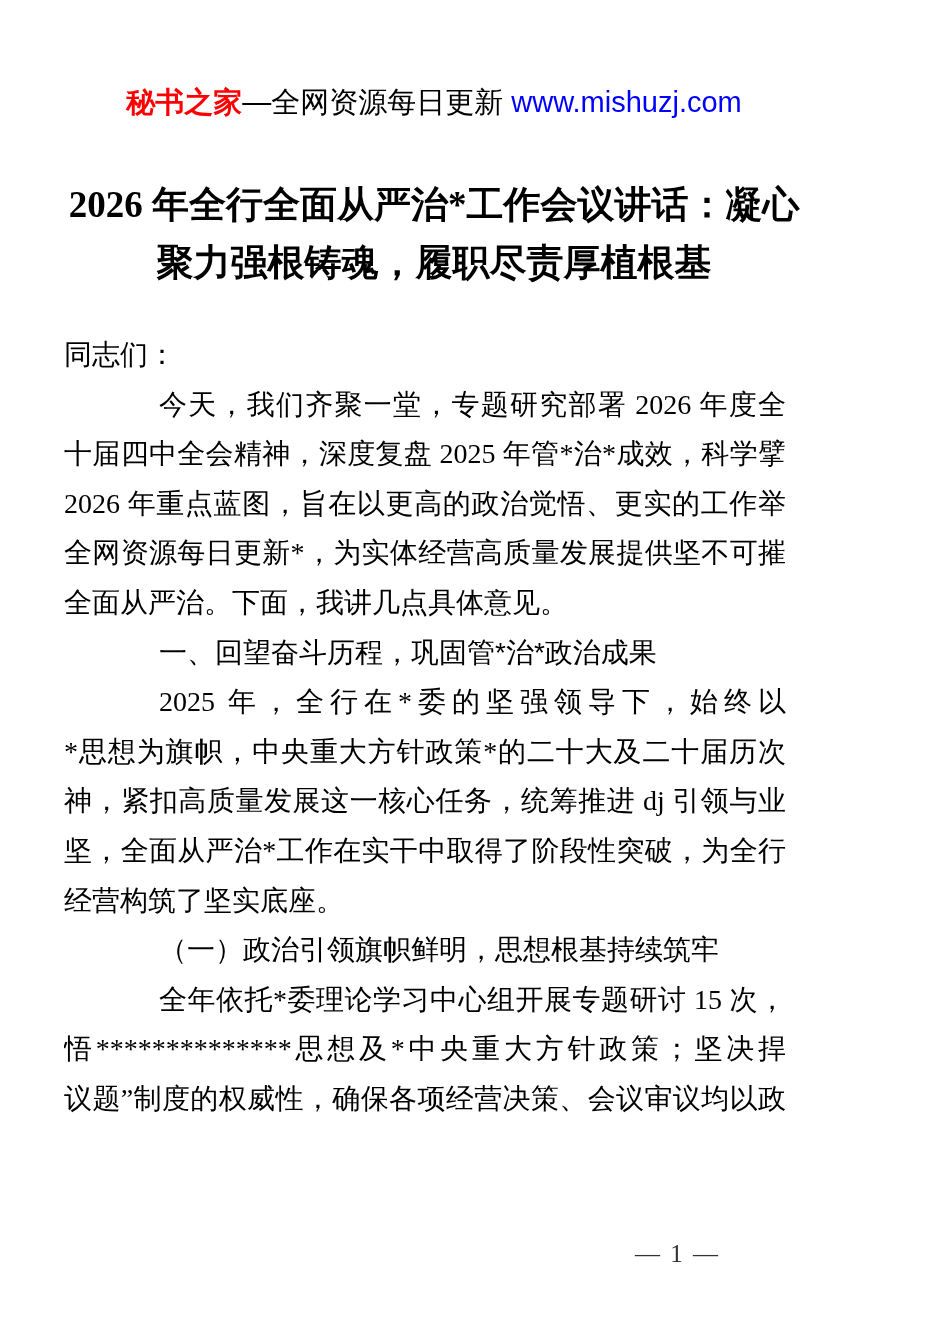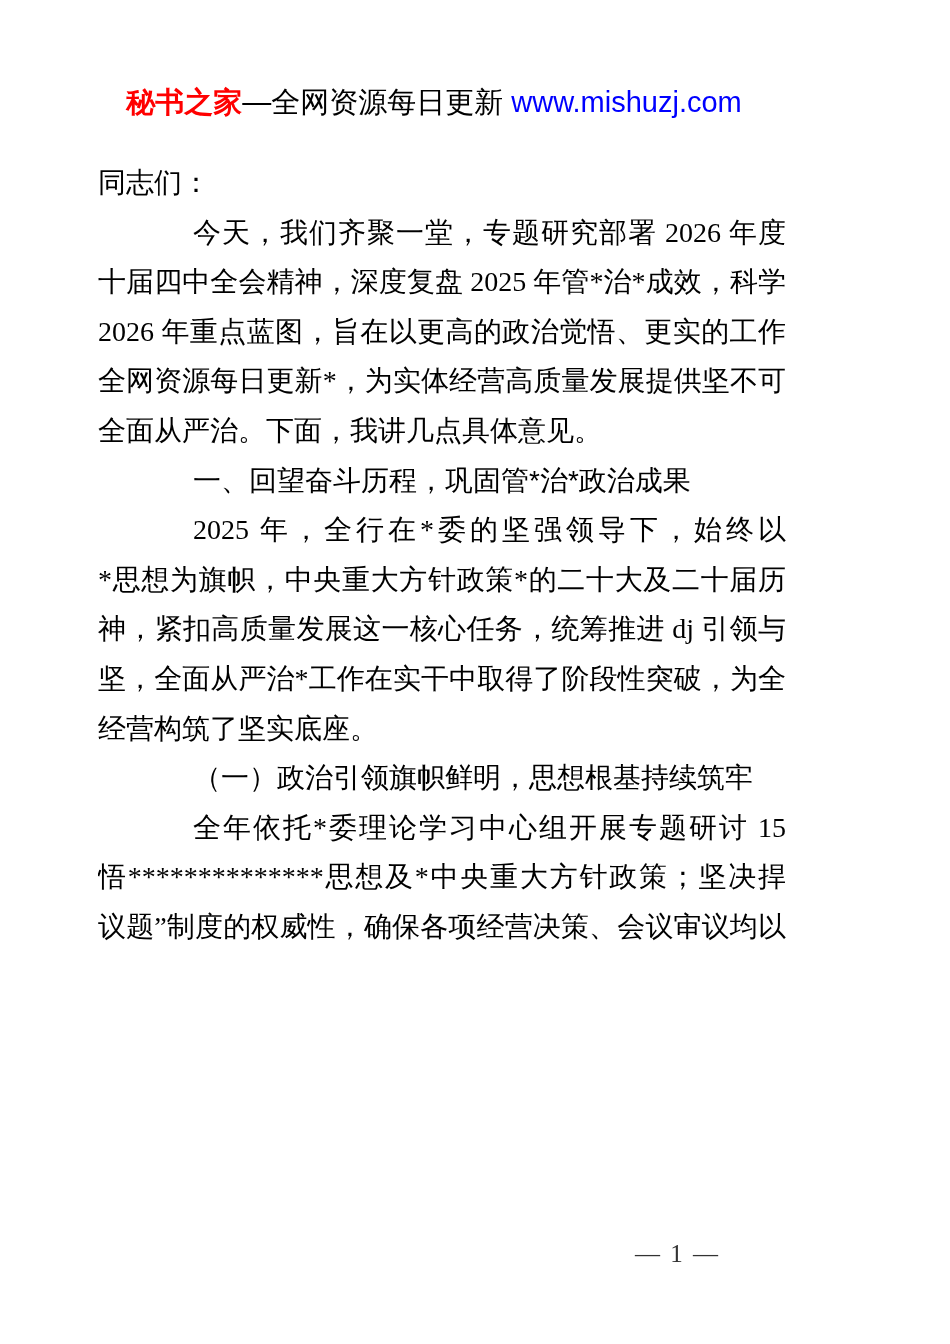--- a/index.html
+++ b/index.html
@@ -24,21 +24,21 @@
   .title {
     margin-top:56px;
     text-align:center;
     font-weight:700;
     font-size:37px;
     line-height:58px;
     font-family:"Liberation Serif", serif;
   }
   .title-line { display:block; white-space:nowrap; }
   .doc-body {
-    margin:38px 82px 0 98px; 
+    margin:38px 82px 0 64px; 
     font-size:28px;
     line-height:49.6px;
   }
   .line {
     height:49.6px;
     overflow:hidden;
     text-align:left;
     text-justify:inter-character;
   }
   .line.justify { text-align:justify; text-align-last:justify; }
@@ -55,20 +55,24 @@
 </style>
 </head>
 <body>
 
 <div class="page">
 
   <div class="header">
     <span class="brand" id="brand" style="color: rgb(255, 0, 0);">秘书之家</span><span class="tagline">—全网资源每日更新 </span><span class="url" id="url" style="color: rgb(0, 0, 255);">www.mishuzj.com</span>
   </div>
 
+  <h1 class="title">
+    <span class="title-line">2026 年全行全面从严治*工作会议讲话：凝心</span>
+    <span class="title-line">聚力强根铸魂，履职尽责厚植根基</span>
+  </h1>
 
   <div class="doc-body" id="body-lines">
       <div class="line"><span>同志们：</span></div>
       <div class="line indent justify"><span>今天，我们齐聚一堂，专题研究部署 2026 年度全系统全面</span></div>
       <div class="line justify"><span>十届四中全会精神，深度复盘 2025 年管*治*成效，科学擘画</span></div>
       <div class="line justify"><span>2026 年重点蓝图，旨在以更高的政治觉悟、更实的工作举措，</span></div>
       <div class="line justify"><span>全网资源每日更新*，为实体经营高质量发展提供坚不可摧的</span></div>
       <div class="line"><span>全面从严治。下面，我讲几点具体意见。</span></div>
       <div class="line indent heading"><span>一、回望奋斗历程，巩固管*治*政治成果</span></div>
       <div class="line indent justify"><span>2025 年，全行在*委的坚强领导下，始终以*************</span></div>

